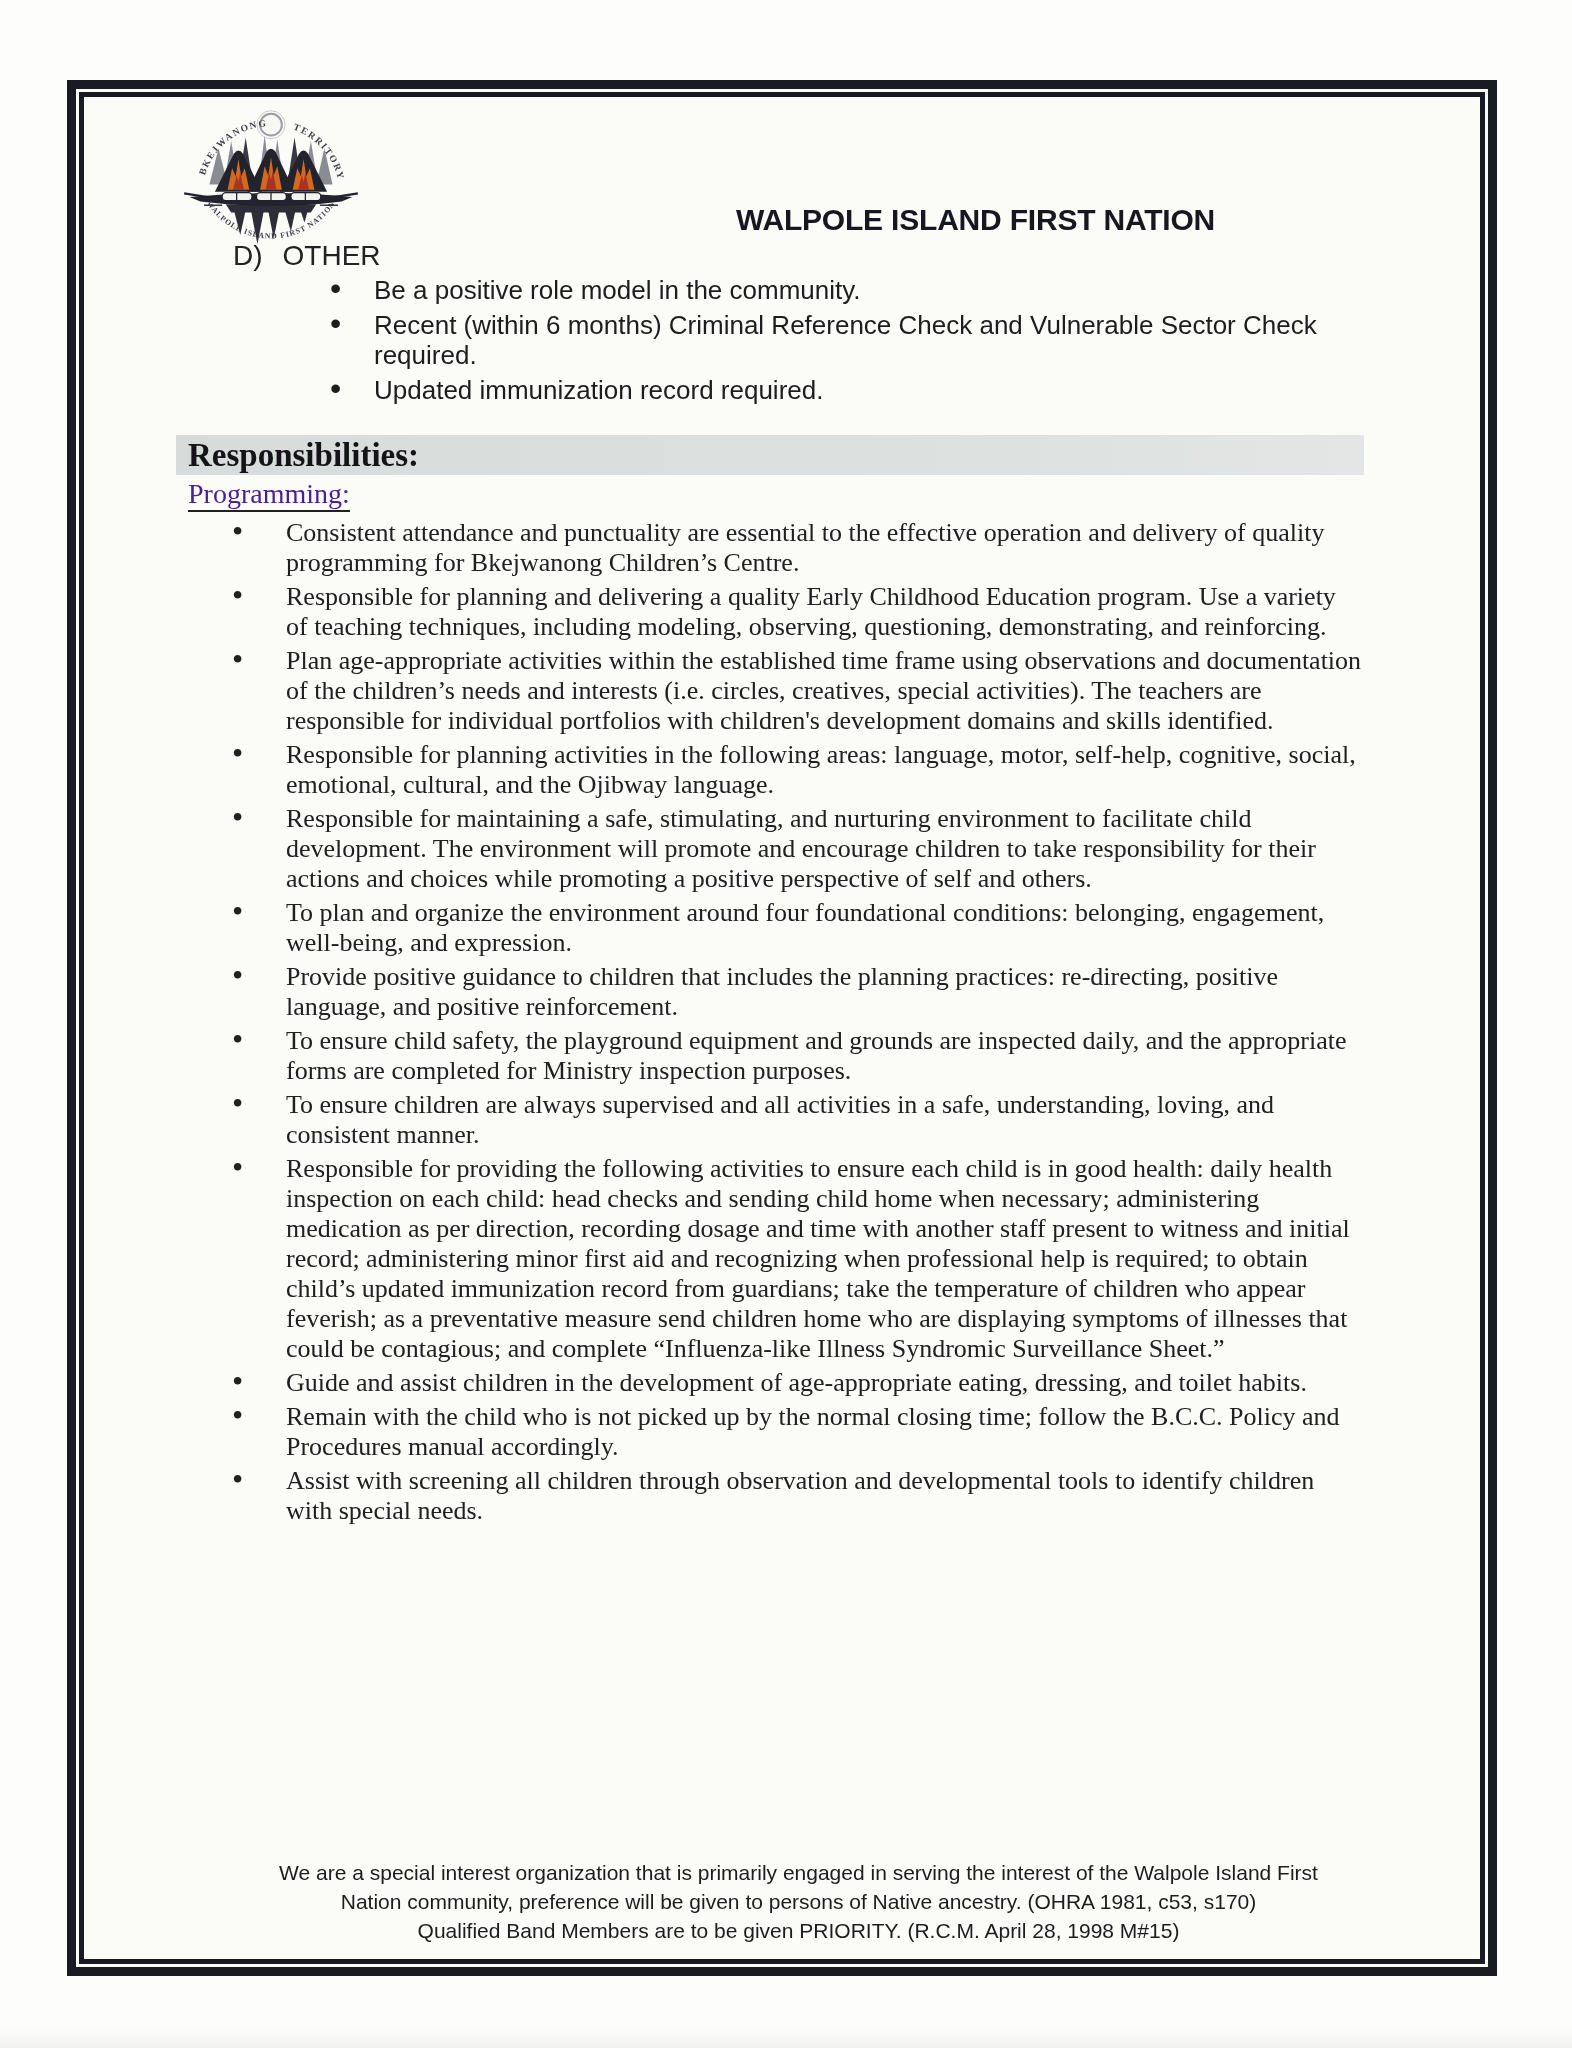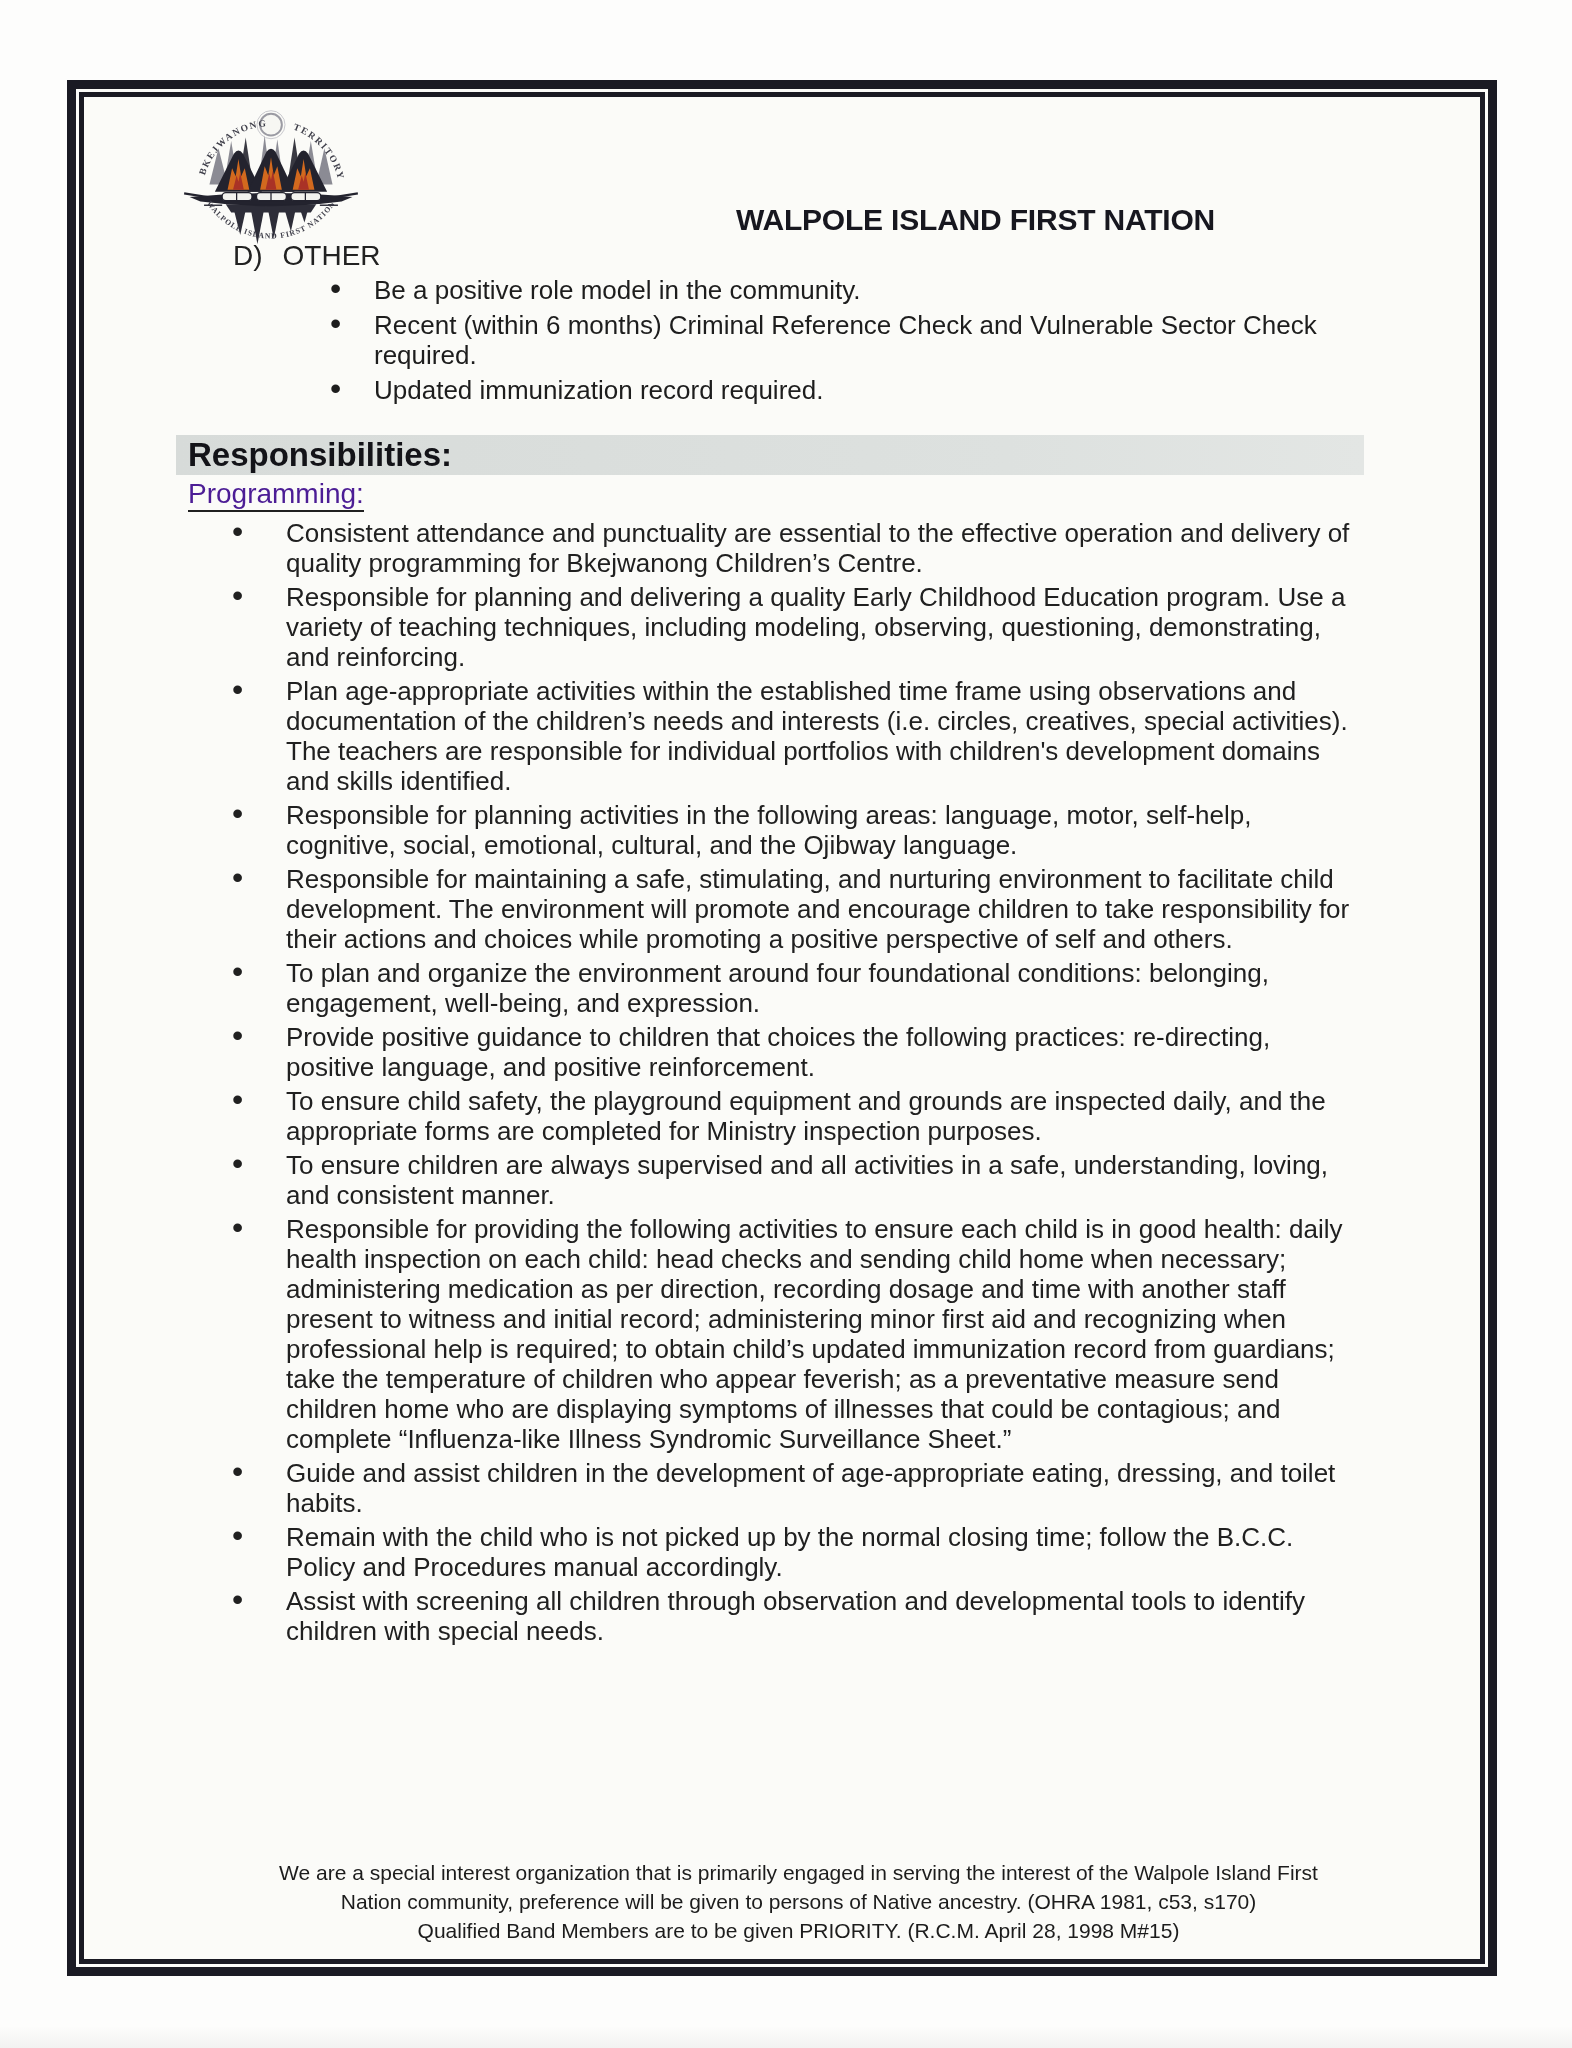--- a/index.html
+++ b/index.html
@@ -33,21 +33,21 @@
     font-size:30px;font-weight:bold;letter-spacing:-0.2px;color:#17171f;
     white-space:nowrap;
   }
   
   .other-section{margin-left:149px;}
   .other-label{display:flex;gap:20px;font-size:28px;line-height:30px;color:#222;}
   .other-list{list-style:none;margin:4px 0 0 97px;padding:0;font-size:26px;line-height:30px;}
   .other-list li{position:relative;padding-left:44px;margin-bottom:5px;max-width:1000px;}
   .other-list li::before{content:"\2022";position:absolute;left:0;top:-2px;font-size:32px;}
   
-  .resp-section{margin:30px 0 0 92px;}
+  .resp-section{margin:30px 0 0 92px;font-family:Liberation Serif, serif;}
   .resp-band{
     width:1188px;height:40px;background:var(--band,#d7dbd9);
     background:linear-gradient(to right,var(--band,#d7dbd9) 0%, #dde1df 70%, #e3e6e4 100%);
     display:flex;align-items:center;
   }
   .resp-heading{margin:0;padding-left:12px;font-size:33px;font-weight:bold;color:#131318;}
   .resp-subheading{
     display:inline-block;margin:4px 0 0 12px;font-size:28px;line-height:30px;color:#4c1d95;
     border-bottom:2px solid #202020;padding-bottom:1px;
   }
@@ -168,21 +168,21 @@
           <li class="bullet-item">Responsible for planning and delivering a quality Early Childhood Education program. Use a variety of teaching techniques, including modeling, observing, questioning, demonstrating, and reinforcing.</li>
 
           <li class="bullet-item">Plan age-appropriate activities within the established time frame using observations and documentation of the children’s needs and interests (i.e. circles, creatives, special activities). The teachers are responsible for individual portfolios with children's development domains and skills identified.</li>
 
           <li class="bullet-item">Responsible for planning activities in the following areas: language, motor, self-help, cognitive, social, emotional, cultural, and the Ojibway language.</li>
 
           <li class="bullet-item">Responsible for maintaining a safe, stimulating, and nurturing environment to facilitate child development. The environment will promote and encourage children to take responsibility for their actions and choices while promoting a positive perspective of self and others.</li>
 
           <li class="bullet-item">To plan and organize the environment around four foundational conditions: belonging, engagement, well-being, and expression.</li>
 
-          <li class="bullet-item">Provide positive guidance to children that choices the following practices: re-directing, positive language, and positive reinforcement.</li>
+          <li class="bullet-item">Provide positive guidance to children that includes the planning practices: re-directing, positive language, and positive reinforcement.</li>
 
           <li class="bullet-item">To ensure child safety, the playground equipment and grounds are inspected daily, and the appropriate forms are completed for Ministry inspection purposes.</li>
 
           <li class="bullet-item">To ensure children are always supervised and all activities in a safe, understanding, loving, and consistent manner.</li>
 
           <li class="bullet-item">Responsible for providing the following activities to ensure each child is in good health: daily health inspection on each child: head checks and sending child home when necessary; administering medication as per direction, recording dosage and time with another staff present to witness and initial record; administering minor first aid and recognizing when professional help is required; to obtain child’s updated immunization record from guardians; take the temperature of children who appear feverish; as a preventative measure send children home who are displaying symptoms of illnesses that could be contagious; and complete “Influenza-like Illness Syndromic Surveillance Sheet.”</li>
 
           <li class="bullet-item">Guide and assist children in the development of age-appropriate eating, dressing, and toilet habits.</li>
 
           <li class="bullet-item">Remain with the child who is not picked up by the normal closing time; follow the B.C.C. Policy and Procedures manual accordingly.</li>

